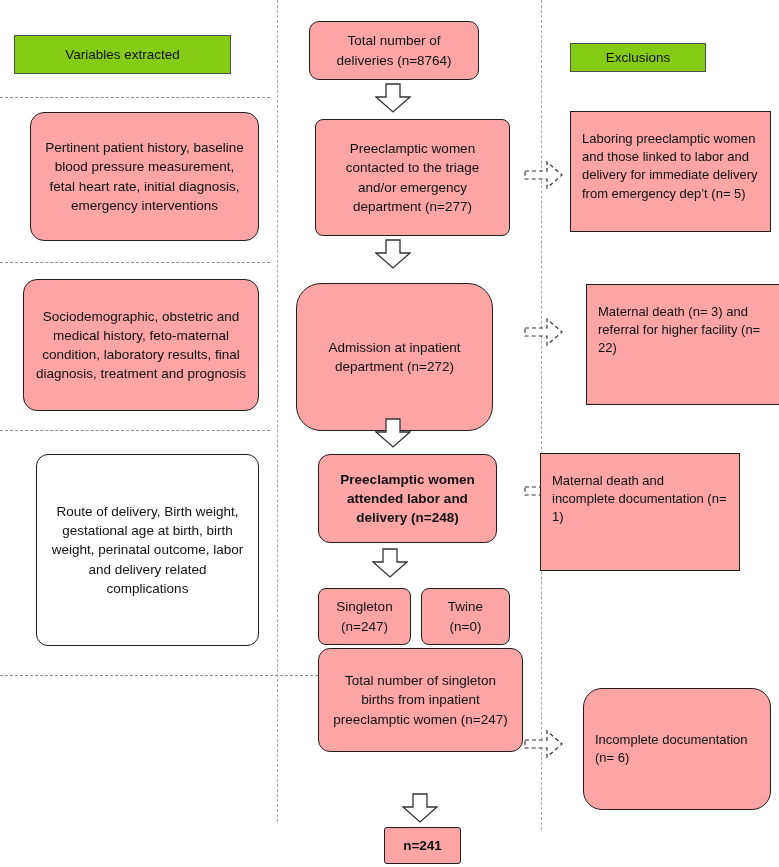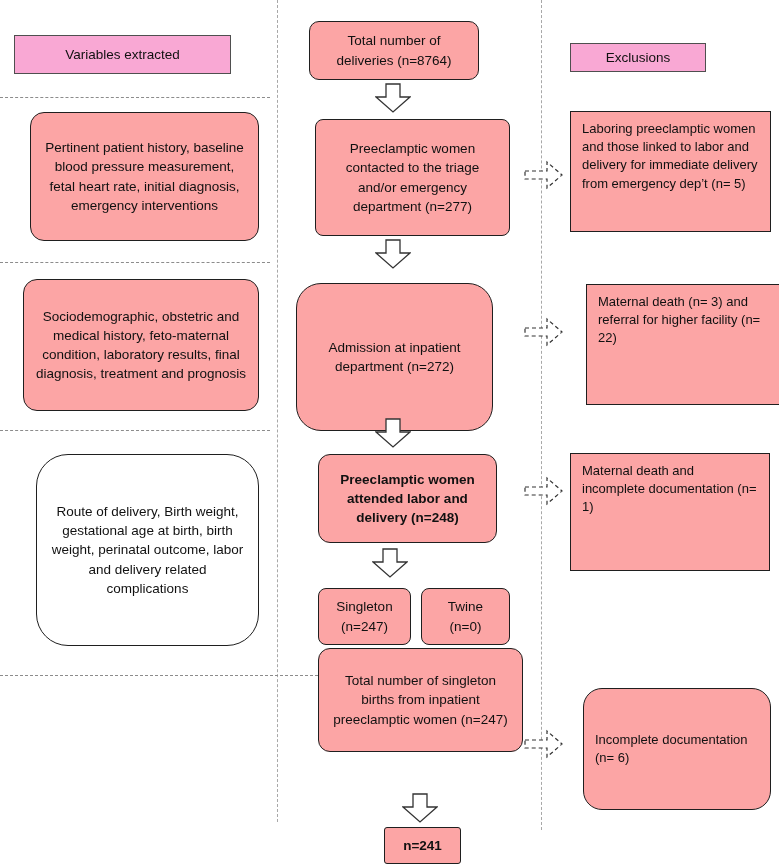--- a/index.html
+++ b/index.html
@@ -6,30 +6,30 @@
   body { background:#ffffff; font-family:"Liberation Sans", sans-serif; color:#111; }
   .canvas { position:relative; width:779px; height:867px; background:#fff; overflow:hidden; }
 
   .vline { position:absolute; width:0; border-left:1px dashed #a8a8a8; }
   .hline { position:absolute; height:0; border-top:1px dashed #8c8c8c; }
 
   .box { position:absolute; border:1.3px solid #1f1f1f; background:#fca5a5;
          display:flex; align-items:center; justify-content:center;
          text-align:center; font-size:13.5px; line-height:1.42; padding:6px 10px; }
   .round { border-radius:14px; }
-  .round-lg { border-radius:32px; }
+  .round-lg { border-radius:12px; }
   .round-sm { border-radius:8px; }
   .round-xs { border-radius:3px; }
   .bold { font-weight:bold; }
 
-  .hdr { position:absolute; background:#f9a8d4; border:1px solid #4f4f4f;
+  .hdr { position:absolute; background:#84cc16; border:1px solid #4f4f4f;
          display:flex; align-items:center; justify-content:center; font-size:13.5px; }
 
   .excl { align-items:flex-start; justify-content:flex-start; text-align:left;
-          font-size:13px; line-height:1.4; padding:8px 11px; }
+          font-size:13px; line-height:1.4; padding:18px 11px; }
   .excl-center { align-items:center;border-radius:19px; }
 
   .arrow { position:absolute; line-height:0; }
 </style>
 </head>
 <body>
 
 <div class="canvas">
 
   <div class="vline" style="left:277px; top:0; height:822px;"></div>
@@ -143,20 +143,20 @@
         <polygon points="1,11 23,11 23,2 38,15 23,28 23,19 1,19" fill="#fff" stroke="#333" stroke-width="1.2" stroke-dasharray="4 3"></polygon>
       </svg>
   </div>
 
   <div class="box excl" style="left:570px; top:111px; width:201px; height:121px;">
     <span>Laboring preeclamptic women and those linked to labor and delivery for immediate delivery from emergency dep’t (n= 5)</span>
   </div>
   <div class="box excl" style="left:586px; top:284px; width:201px; height:121px;">
     <span>Maternal death (n= 3) and referral for higher facility (n= 22)</span>
   </div>
-  <div class="box excl" style="left:570px; top:453px; width:200px; height:118px;">
+  <div class="box excl" style="left:540px; top:453px; width:200px; height:118px;">
     <span>Maternal death and incomplete documentation (n= 1)</span>
   </div>
   <div class="box excl excl-center" style="left:583px; top:688px; width:188px; height:122px;">
     <span>Incomplete documentation (n= 6)</span>
   </div>
 
 </div>
 
 </body></html>

